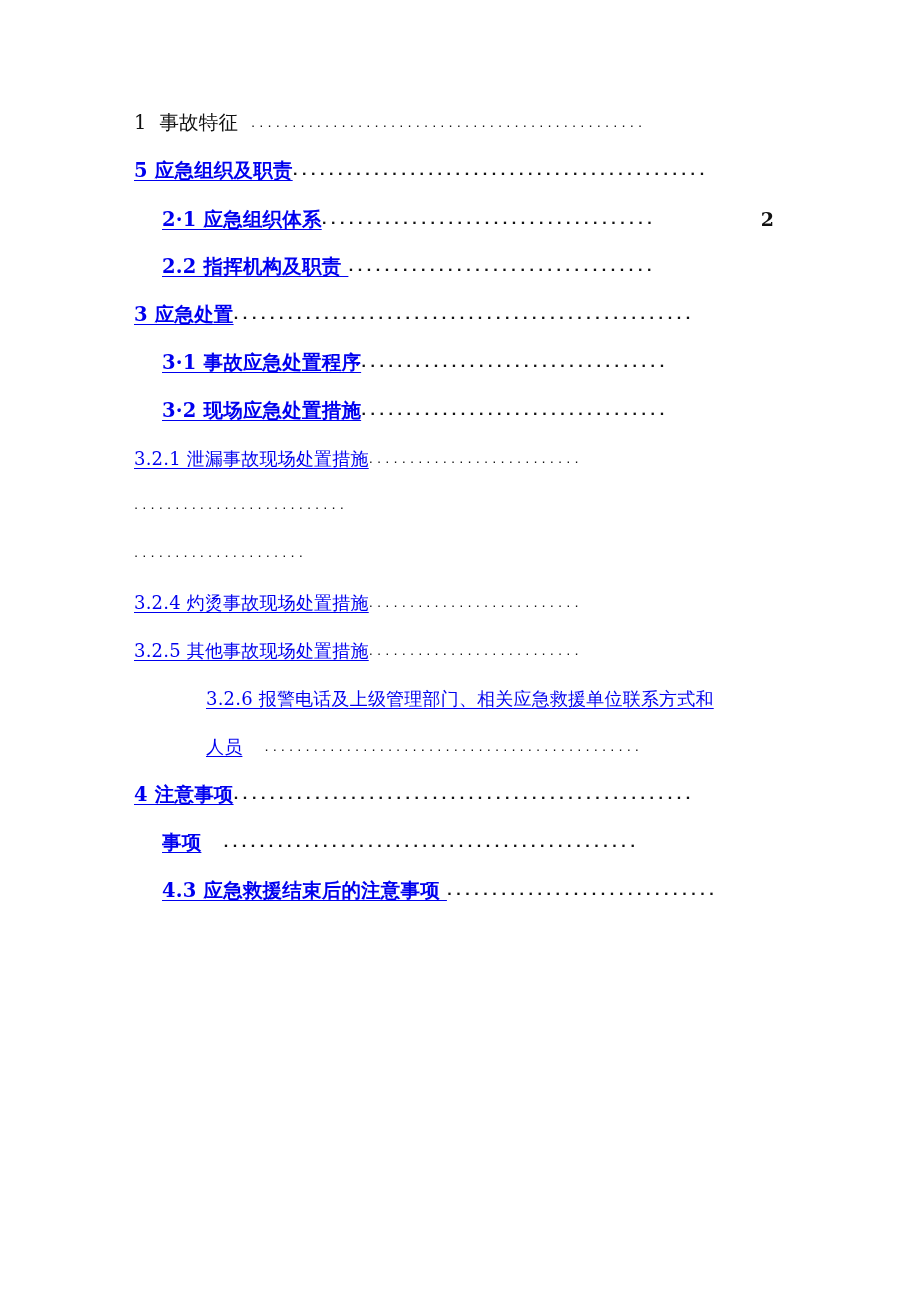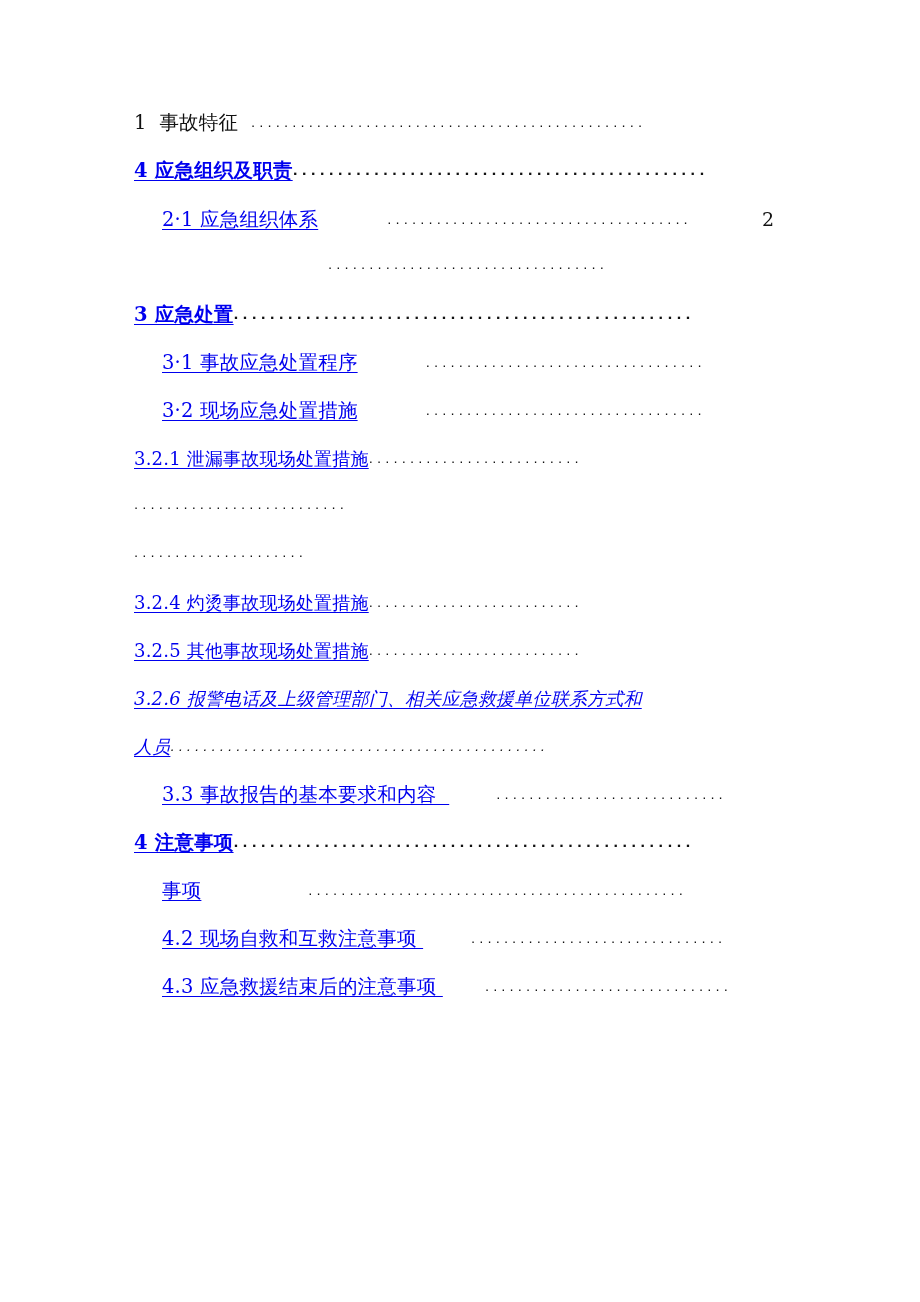--- a/index.html
+++ b/index.html
@@ -88,23 +88,22 @@
   .lvl1.plain {
     color: #111111;
     font-weight: normal;
   }
   .lvl1.plain .label {
     text-decoration: none;
   }
 
   .lvl2 {
     font-size: 19.5px;
-    font-weight: normal;
+    font-weight: bold;
     margin-left: 28px;
-    text-align: center;
   }
 
   .lvl3 {
     font-size: 18px;
     font-weight: normal;
   }
 
   
   .toc-entry.wrap {
     height: auto;
@@ -115,61 +114,63 @@
   }
   .toc-entry.wrap .line1 {
     display: block;
     height: 48px;
   }
   .toc-entry.wrap .line2 {
     display: flex;
     align-items: baseline;
     height: 48px;
     width: 100%;
+    gap: 22px;
   }
   .toc-entry.wrap .line1 .label {
     display: inline;
   }
 
   
   .lvl2.wide {
     margin-left: 28px;
     width: 632px;
   }
   .lvl3.wide {
+    margin-left: 72px;
     width: 566px;
-    font-style: italic;
   }
 </style>
 </head>
 <body>
 
 <div class="page">
   <div class="toc" id="toc-root">
       <a class="toc-entry lvl1 plain" href="#">
         <span class="row">
           <span class="label">1  事故特征  </span>
           <span class="leader">................................................</span>
         </span>
       </a>
       <a class="toc-entry lvl1 link" href="#">
         <span class="row">
-          <span class="label">4 应急组织及职责</span>
+          <span class="label">5 应急组织及职责</span>
           <span class="leader">..............................................</span>
         </span>
       </a>
       <a class="toc-entry lvl2 link" href="#">
         <span class="row">
           <span class="label">2·1 应急组织体系</span>
           <span class="leader">.....................................</span>
           <span class="pagenum">2</span>
         </span>
       </a>
       <a class="toc-entry lvl2 link" href="#">
         <span class="row">
+          <span class="label">2.2 指挥机构及职责 </span>
           <span class="leader">..................................</span>
         </span>
       </a>
       <a class="toc-entry lvl1 link" href="#">
         <span class="row">
           <span class="label">3 应急处置</span>
           <span class="leader">...................................................</span>
         </span>
       </a>
       <a class="toc-entry lvl2 link" href="#">
@@ -214,46 +215,34 @@
       </a>
       <a class="toc-entry lvl3 link wrap wide" href="#">
         <span class="row">
           <span class="line1"><span class="label">3.2.6 报警电话及上级管理部门、相关应急救援单位联系方式和</span></span>
           <span class="line2">
             <span class="label">人员</span>
             <span class="leader">..............................................</span>
           </span>
         </span>
       </a>
-      <a class="toc-entry lvl2 link" href="#">
-        <span class="row">
-          <span class="label">3.3 事故报告的基本要求和内容  </span>
-          <span class="leader">............................</span>
-        </span>
-      </a>
       <a class="toc-entry lvl1 link" href="#">
         <span class="row">
           <span class="label">4 注意事项</span>
           <span class="leader">...................................................</span>
         </span>
       </a>
       <a class="toc-entry lvl2 link wrap wide" href="#">
         <span class="row">
           <span class="line2">
             <span class="label">事项</span>
             <span class="leader">..............................................</span>
           </span>
         </span>
       </a>
       <a class="toc-entry lvl2 link" href="#">
         <span class="row">
-          <span class="label">4.2 现场自救和互救注意事项 </span>
-          <span class="leader">...............................</span>
-        </span>
-      </a>
-      <a class="toc-entry lvl2 link" href="#">
-        <span class="row">
           <span class="label">4.3 应急救援结束后的注意事项 </span>
           <span class="leader">..............................</span>
         </span>
       </a>
     </div>
 </div>
 
 </body></html>

